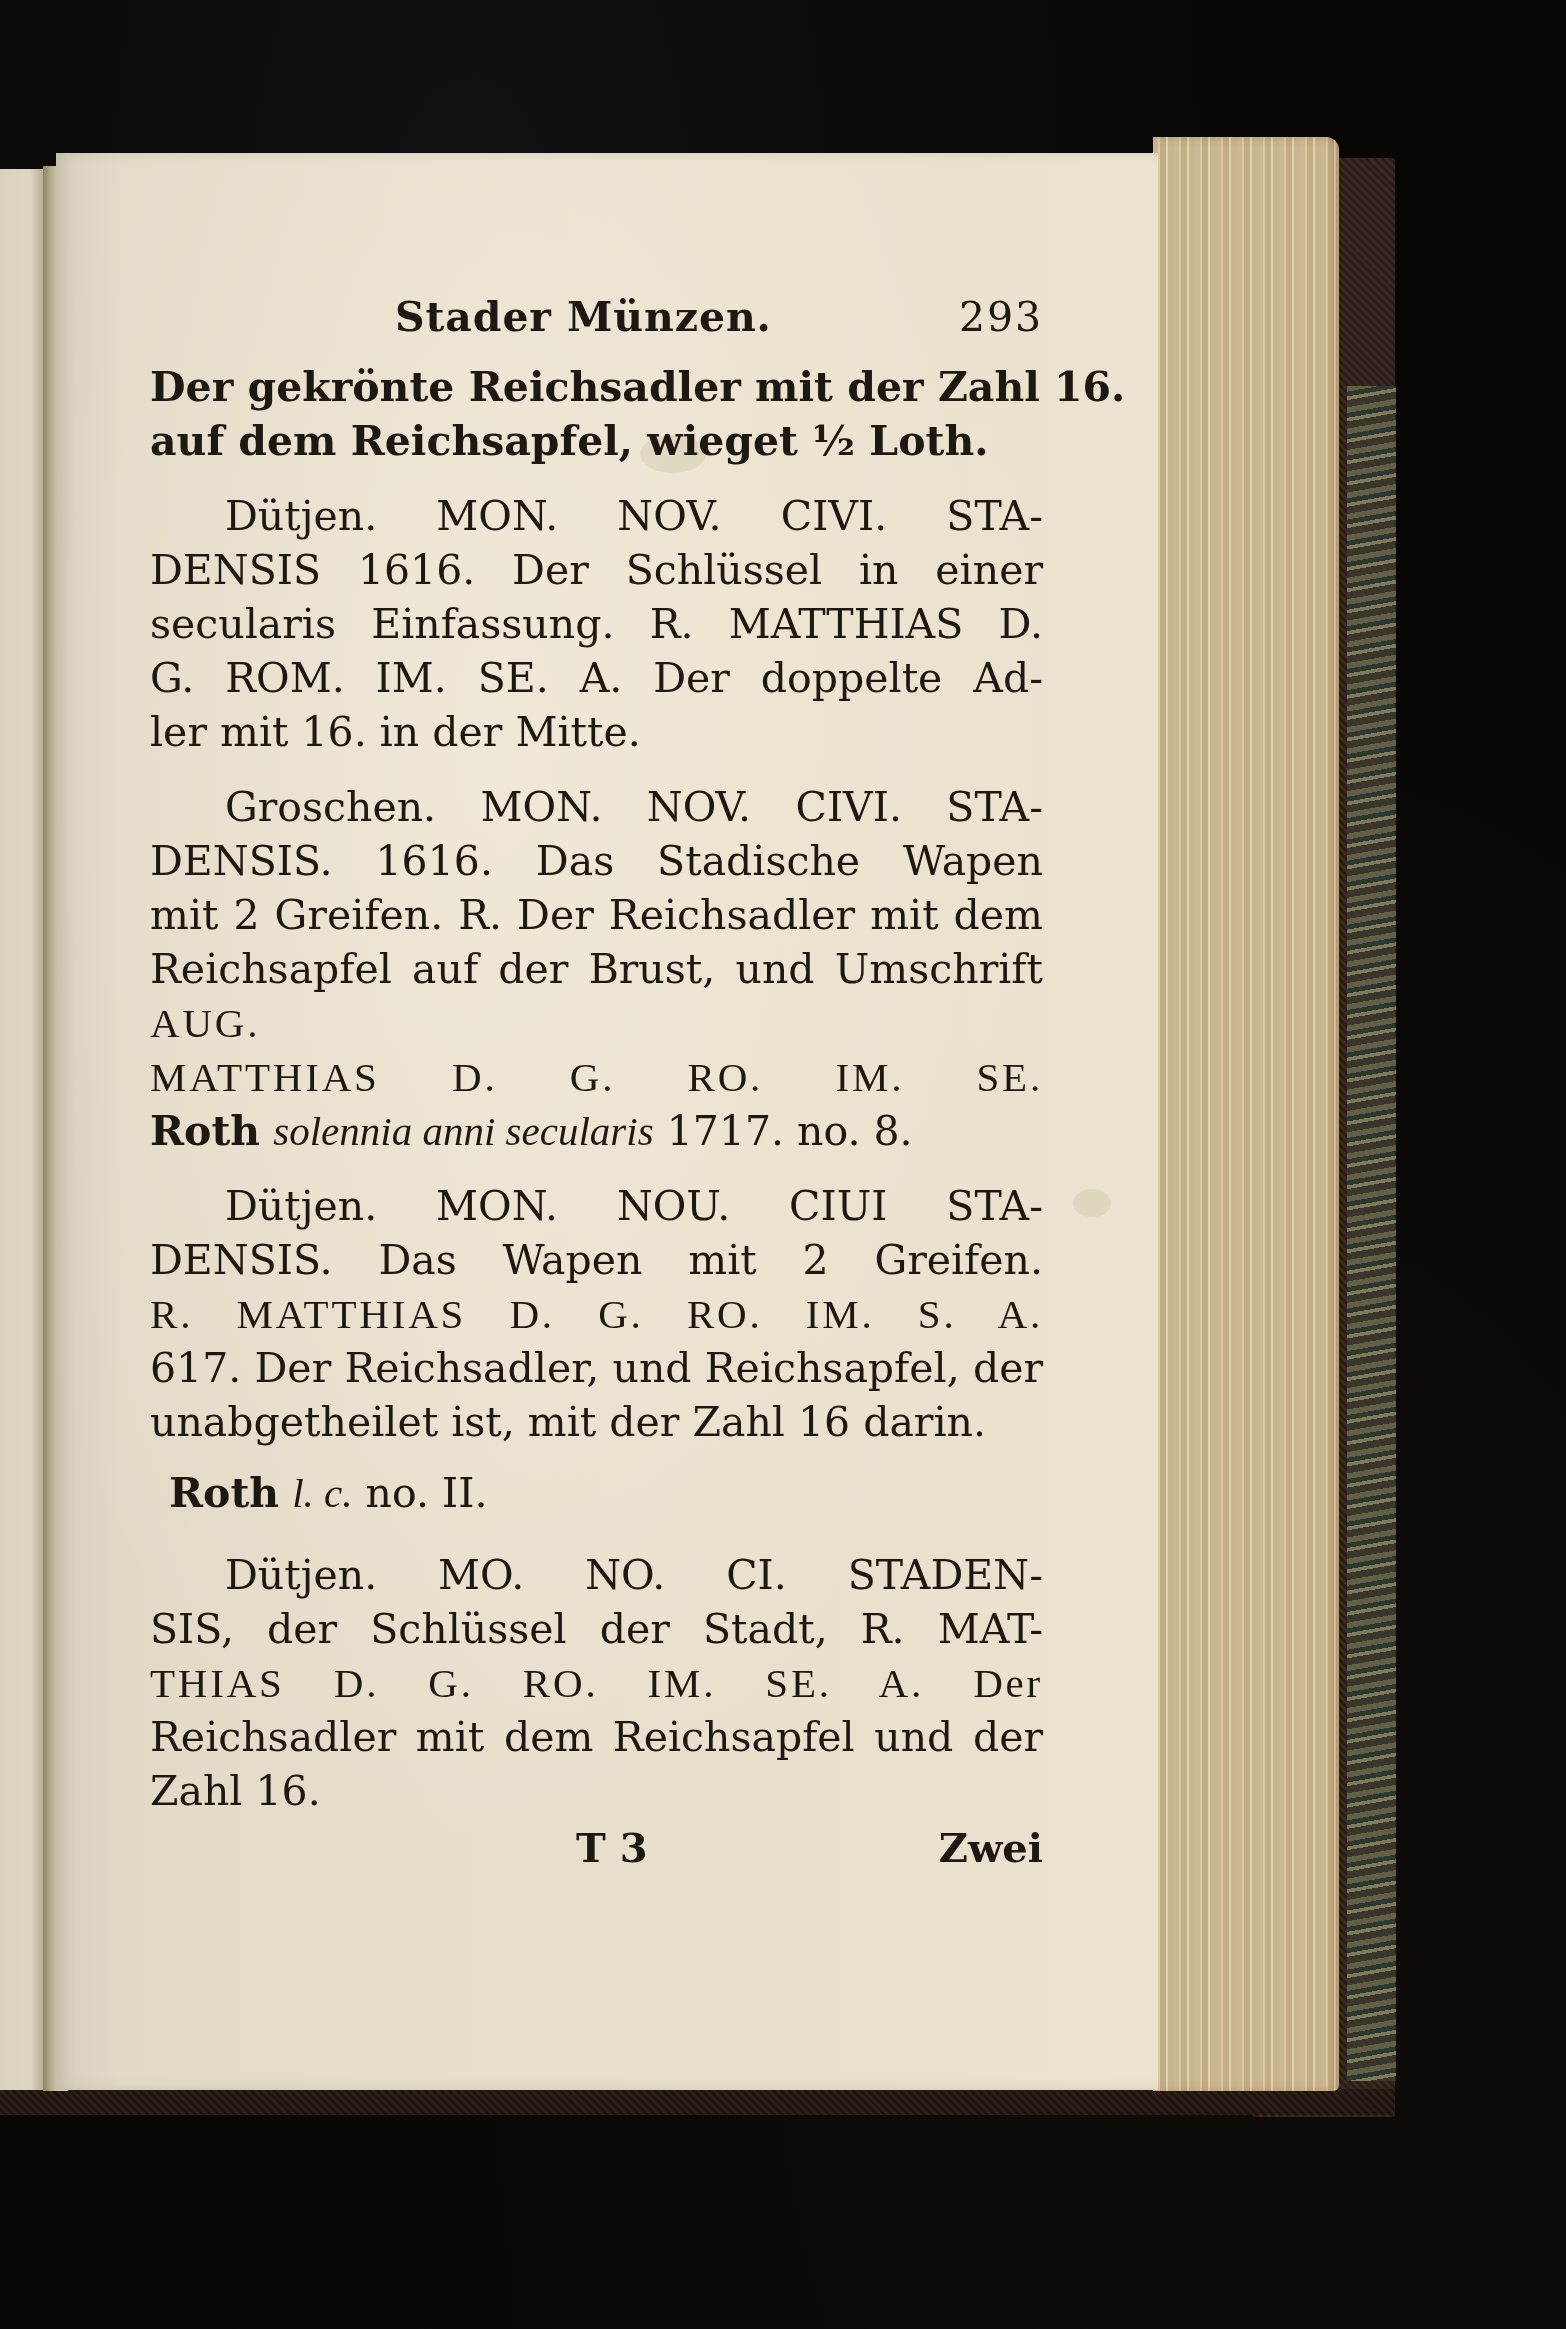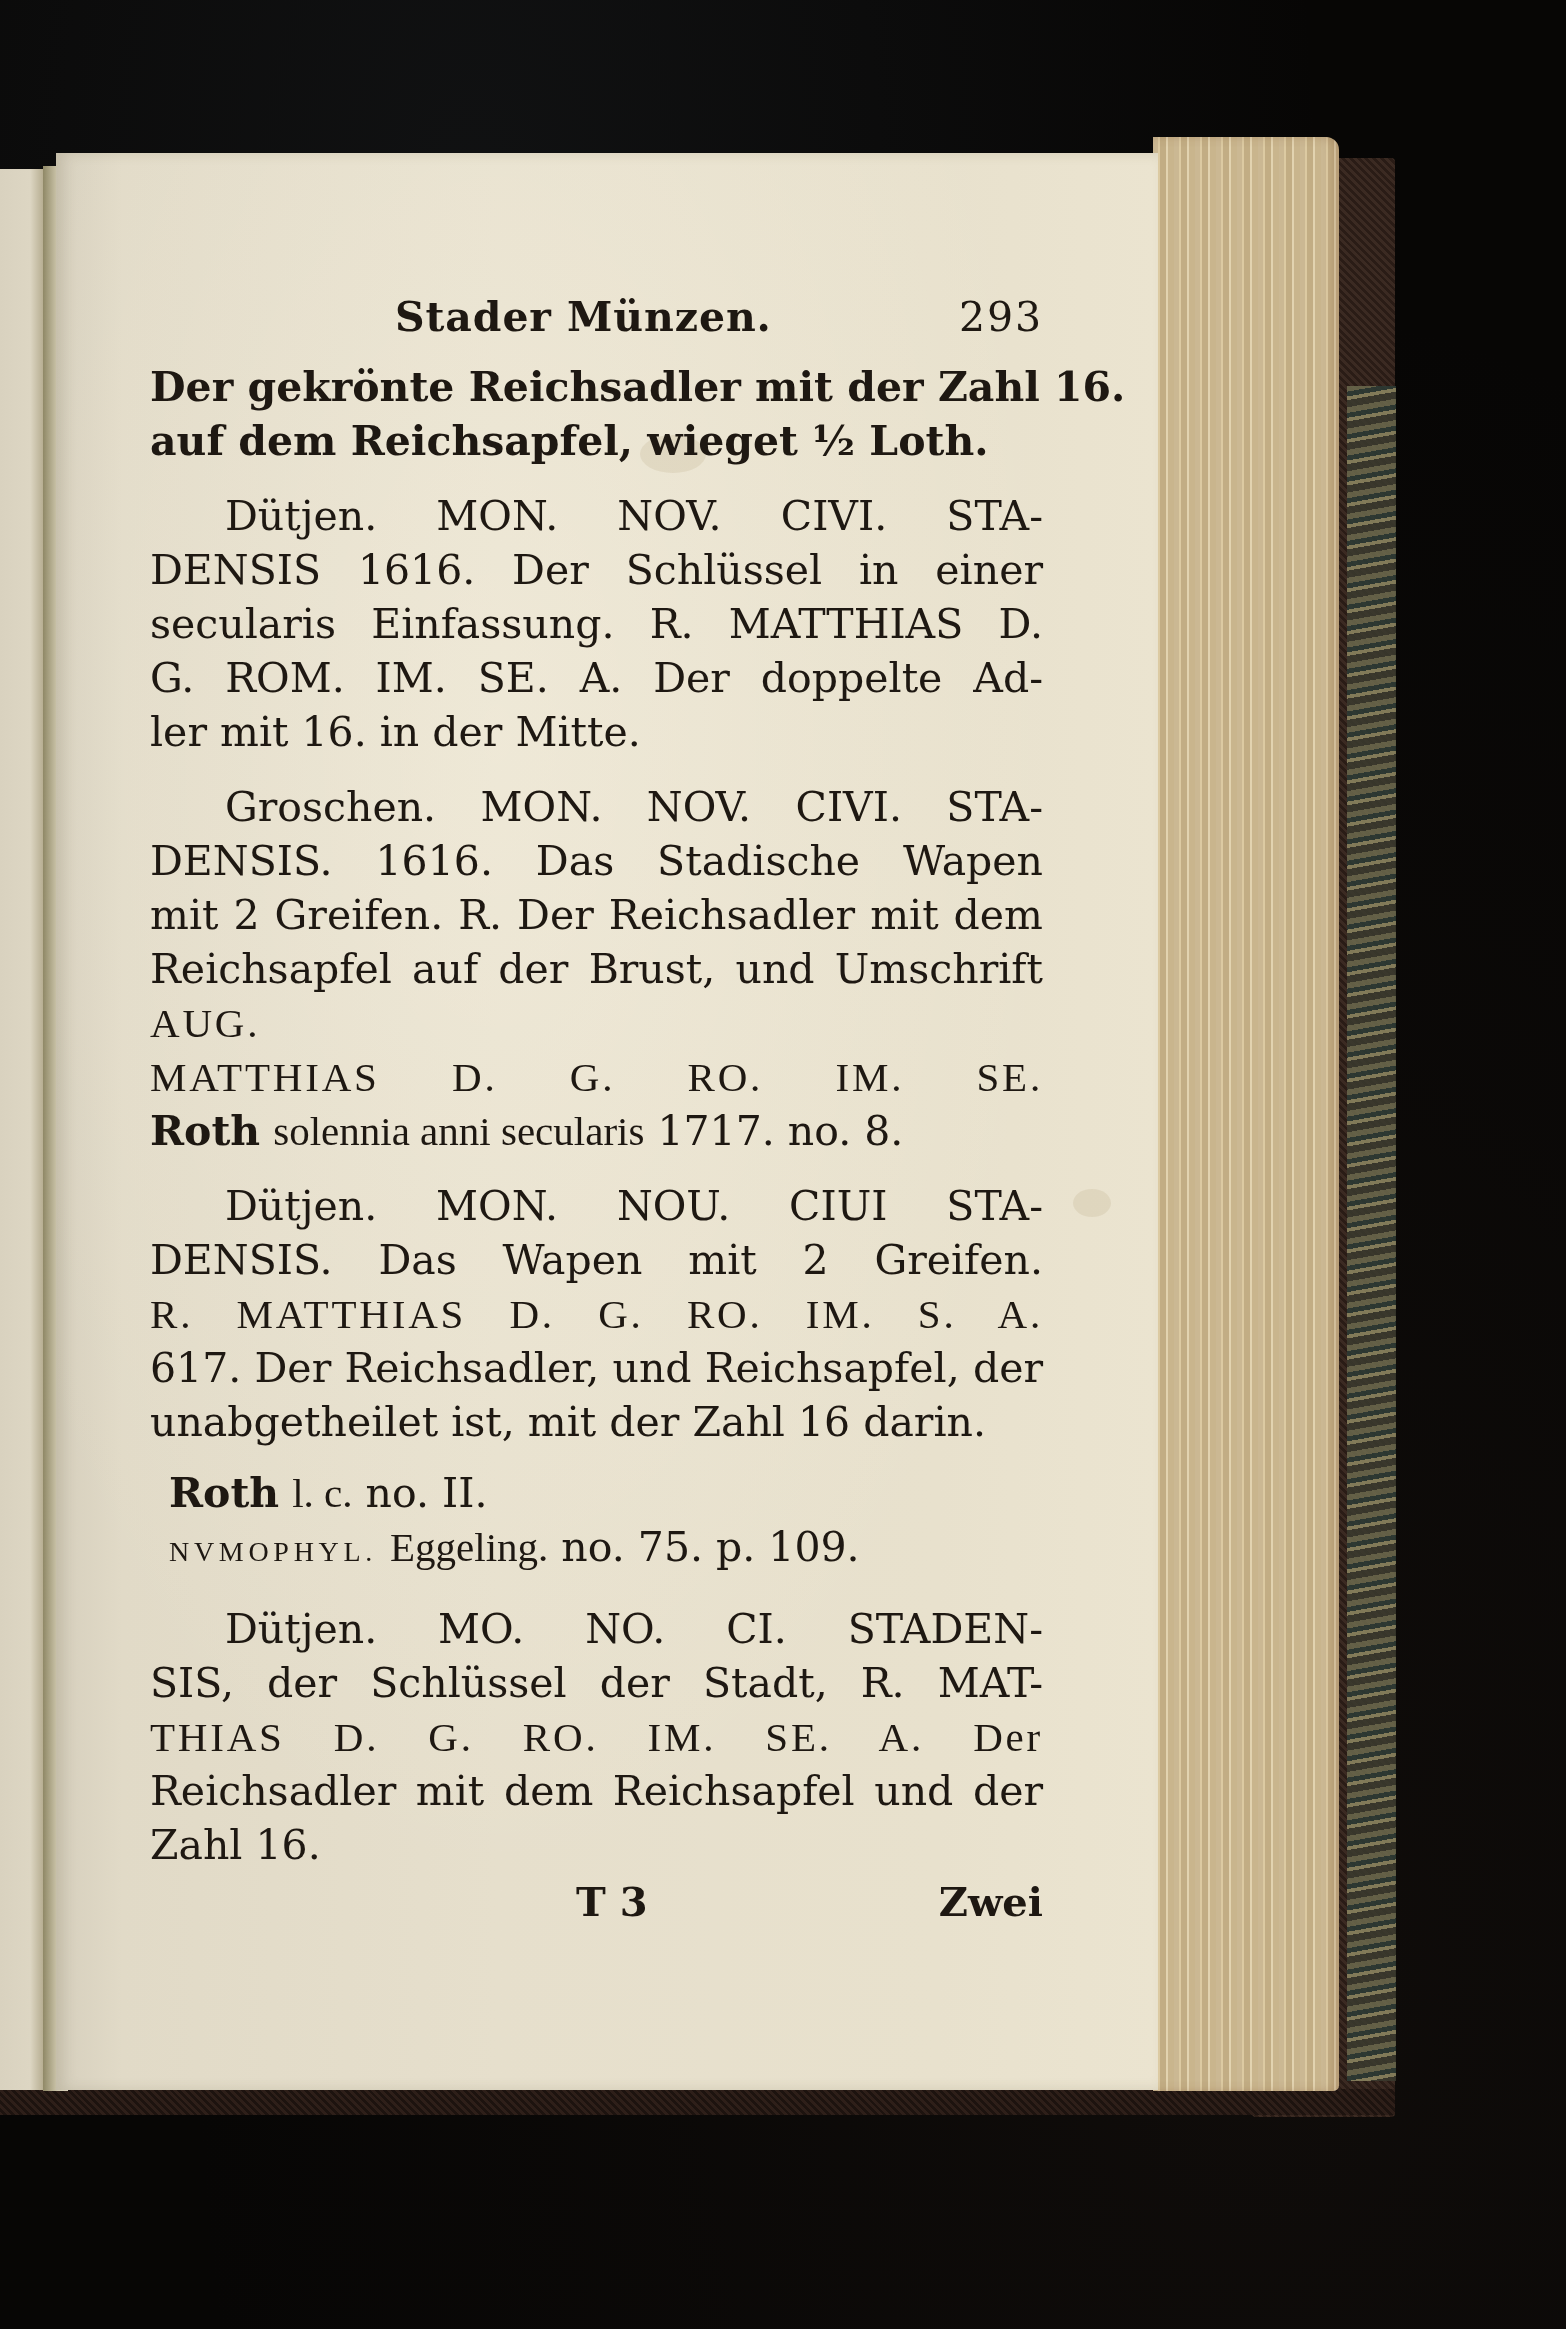--- a/index.html
+++ b/index.html
@@ -76,21 +76,21 @@
     }
     .line {
       font-size: 41px; line-height: 54px; height: 54px;
       white-space: nowrap;
       display: flex; justify-content: space-between;
     }
     .line.justify { text-align: justify; text-align-last: justify; display: block; }
     .line.indent { padding-left: 75px; }
     .fraktur { font-family: "DejaVu Serif", serif; font-weight: bold; }
     .roman { font-family: "Liberation Serif", serif; letter-spacing: 2.8px; }
-    .italic { font-family: "Liberation Serif", serif; }
+    .italic { font-family: "Liberation Serif", serif; font-style: italic; }
     .smallcaps { font-family: "Liberation Serif", serif; font-size: 28px; letter-spacing: 4.7px; }
     .footer-line {
       position: relative; height: 56px; margin-top: 5.6px;
       font-size: 40px;
     }
     .signature { position: absolute; left: 414px; top: 0; font-weight: bold; margin-left: 12px; }
     .catchword { position: absolute; right: 0; top: 0; font-weight: bold; }
     .stain {
       position: absolute; border-radius: 50%;
       background: rgba(150,120,70,0.12);
@@ -156,27 +156,20 @@
     </div>
 
     <div style="margin-top:17px">
       <div class="line" style="display:block; padding-left:19px">
         <span class="fraktur">Roth</span>
         <span class="italic">l. c.</span>
         <span>no. II.</span>
       </div>
     </div>
 
-    <div>
-      <div class="line" style="display:block; padding-left:19px">
-        <span class="smallcaps">NVMOPHYL.</span>
-        <span class="italic">Eggeling.</span>
-        <span>no. 75. p. 109.</span>
-      </div>
-    </div>
 
     <div style="margin-top:28px">
       <div class="line justify indent">Dütjen. MO. NO. CI. STADEN-</div>
       <div class="line justify">SIS, der Schlüssel der Stadt,  R. MAT-</div>
       <div class="line justify roman">THIAS D. G. RO. IM. SE. A.   Der</div>
       <div class="line justify">Reichsadler mit dem Reichsapfel und der</div>
       <div class="line">Zahl 16.</div>
     </div>
 
     <div class="footer-line">

